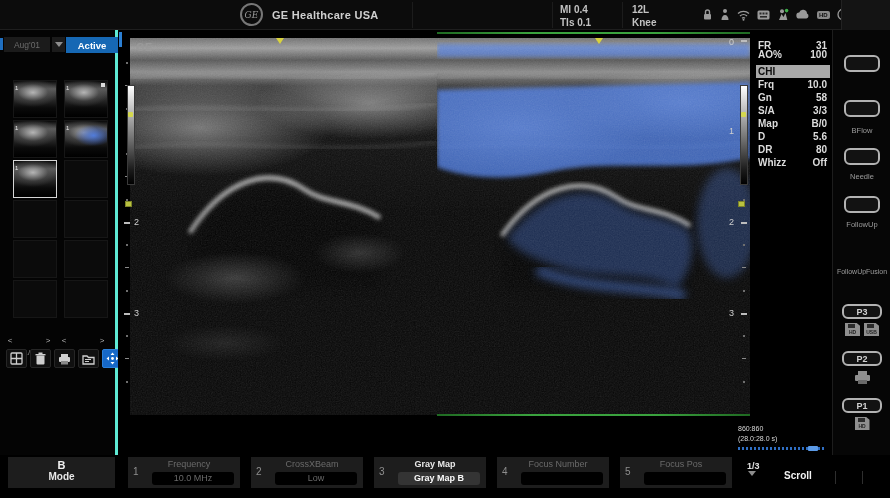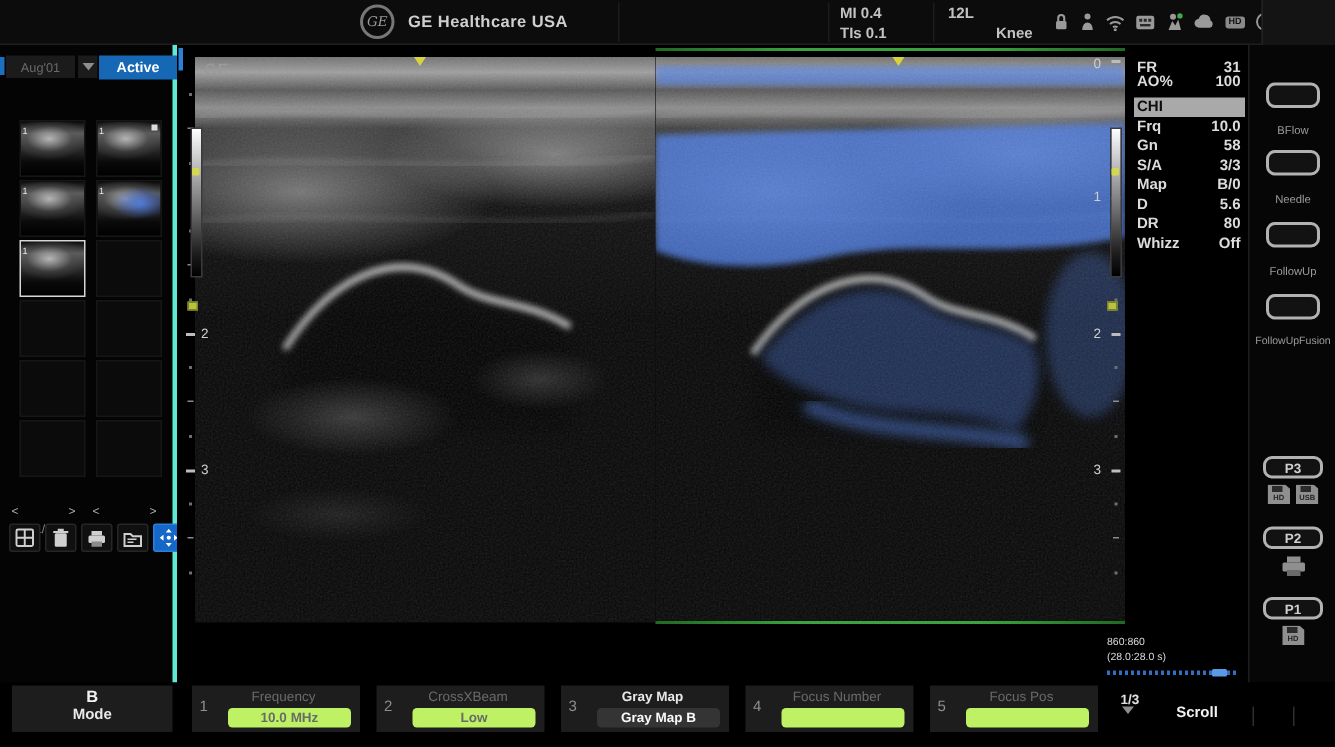--- a/index.html
+++ b/index.html
@@ -81,21 +81,21 @@
   .prow .pl { position:absolute; left:2px; top:1px; }
   .prow .pv { position:absolute; right:3px; top:1px; }
   .prow.hl { background:#a9a9a9; }
   .prow.hl .pl { color:#0d0d0d; }
 
   
   #rstrip { left:832px; top:30px; width:58px; height:425px; background:#060606; border-left:1px solid #1d1d1d; }
   .rbtn { position:absolute; left:11px; width:36px; height:17px; background:#121212;
           border:2px solid #b2b2b2; border-radius:6px; }
   .rbtn-label { position:absolute; left:0; width:58px; text-align:center; color:#9c9c9c;
-                font-size:7.5px; white-space:nowrap; overflow:hidden; }
+                font-size:7.5px; white-space:nowrap; overflow:hidden;margin-top:44px; }
   .pbtn { position:absolute; left:9px; width:40px; height:15px; background:#121212;
           border:2px solid #b2b2b2; border-radius:6px; color:#d0d0d0; font-size:9px; font-weight:bold;
           display:flex; align-items:center; justify-content:center; }
   .media-row { position:absolute; left:0; width:58px; display:flex; justify-content:center; gap:4px; }
   .floppy { position:relative; width:15px; height:13px; background:#8f8f8f;
             clip-path:polygon(0 0,78% 0,100% 22%,100% 100%,0 100%); }
   .floppy .fslot { position:absolute; left:3px; top:1px; width:7px; height:4px; background:#2b2b2b; }
   .floppy .flabel { position:absolute; left:0; bottom:1px; width:100%; text-align:center;
                     font-size:5px; font-weight:bold; color:#222; line-height:1; }
 
@@ -108,22 +108,22 @@
 
   
   #bottombar { left:0; top:455px; width:890px; height:35px; background:#000; }
   #mode-key { left:8px; top:2px; width:107px; height:31px; background:#1d1d1d; text-align:center; }
   #mode-key .m1 { margin-top:2px; color:#f0f0f0; font-size:11px; font-weight:bold; }
   #mode-key .m2 { color:#e8e8e8; font-size:10px; font-weight:bold; }
   .softkey { position:absolute; top:2px; width:112px; height:31px; background:#1d1d1d; }
   .sk-num { position:absolute; left:5px; top:9px; color:#8f8f8f; font-size:10px; }
   .sk-label { position:absolute; left:14px; top:2px; width:94px; text-align:center;
               color:#6a6a6a; font-size:9px; }
-  .sk-value { position:absolute; left:24px; top:15px; width:82px; height:13px; background:#bef264;
-              border-radius:3px; color:#6a6a6a; font-size:9px; text-align:center; line-height:13px;font-weight:bold; }
+  .sk-value { position:absolute; left:24px; top:15px; width:82px; height:13px; background:#000000;
+              border-radius:3px; color:#6a6a6a; font-size:9px; text-align:center; line-height:13px; }
   .softkey.active .sk-label { color:#e8e8e8; font-weight:bold; }
   .softkey.active .sk-value { background:#343434; color:#fafafa; font-weight:bold; }
   #sk-pager { left:747px; top:6px; color:#e0e0e0; font-size:9px; font-weight:bold; }
   #sk-chevron { left:748px; top:21px; }
   #scroll-btn { left:768px; top:13px; width:60px; height:16px; color:#f2f2f2; font-size:10px;
                 font-weight:bold; text-align:center; line-height:16px; }
   .sk-sep { position:absolute; top:16px; width:1px; height:13px; background:#2e2e2e; }
 </style>
 </head>
 <body>
@@ -163,21 +163,21 @@
     <div id="ge-logo" class="abs">
       <span>GE</span>
     </div>
     <div id="brand" class="abs">GE Healthcare USA</div>
     <div class="abs tb-div" style="left:412px"></div>
     <div class="abs tb-div" style="left:552px"></div>
     <div class="abs tb-div" style="left:622px"></div>
     <div class="abs tb-txt" style="left:560px;top:4px">MI 0.4</div>
     <div class="abs tb-txt" style="left:560px;top:17px">TIs 0.1</div>
     <div class="abs tb-txt" style="left:632px;top:4px">12L</div>
-    <div class="abs tb-txt" style="left:664px;top:17px">Knee</div>
+    <div class="abs tb-txt" style="left:632px;top:17px">Knee</div>
     <div id="status-icons" class="abs">
       <span>
           <svg width="11" height="13">
             <path d="M3.5 6V4a2 2 0 0 1 4 0v2" stroke="#9a9a9a" fill="none" stroke-width="1.4"></path>
             <rect x="2" y="6" width="7" height="5.5" rx="1" fill="#9a9a9a"></rect>
           </svg>
         </span>
       <span>
           <svg width="10" height="13">
             <circle cx="5" cy="3" r="2" fill="#9a9a9a"></circle>

